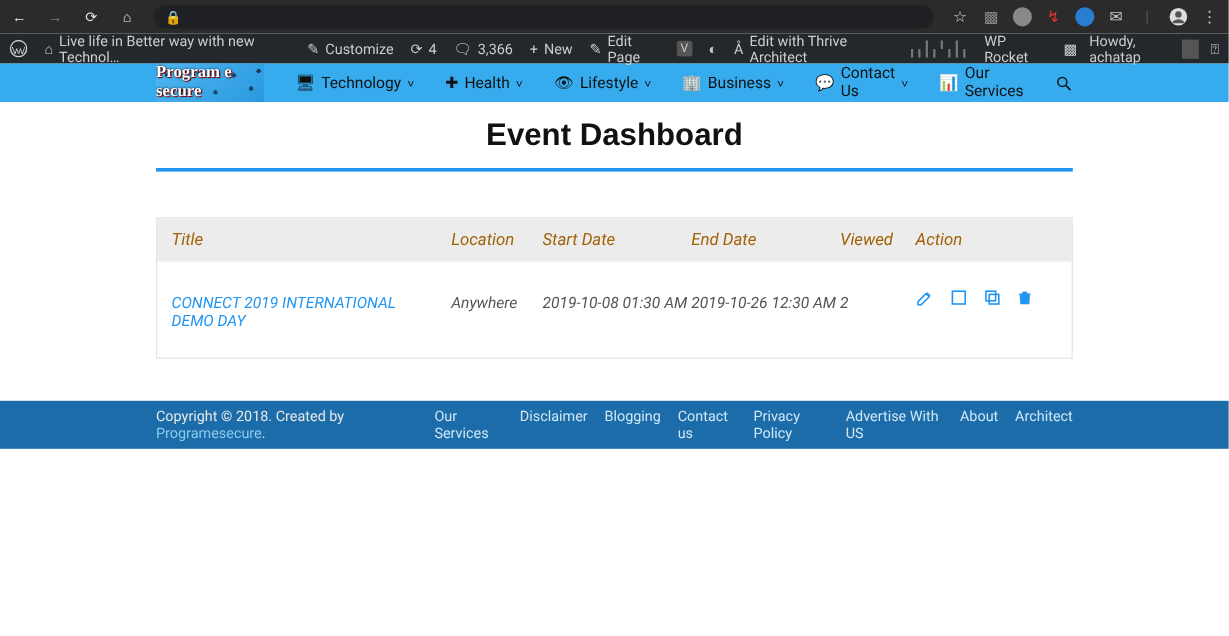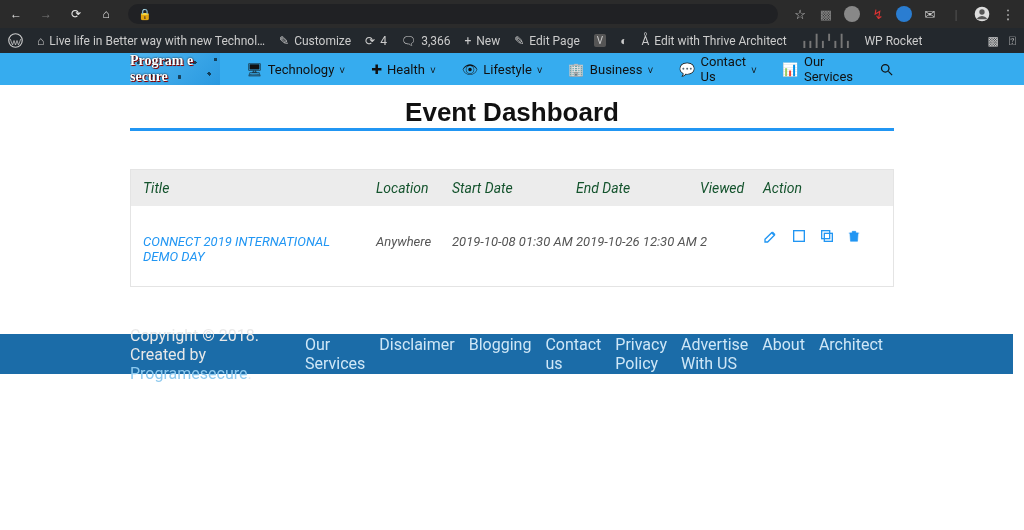--- a/index.html
+++ b/index.html
@@ -108,64 +108,65 @@
   
   .main-wrap {
     padding: 12px 130px 20px 130px;
   }
   .page-title {
     text-align:center;
     font-size: 26px;
     font-weight: 700;
     font-family: "Segoe UI", Arial, sans-serif;
     color:#111;
+    margin-bottom: 12px;
   }
   .title-rule {
     height:3px; background:#2196f3; margin: 0 0 38px 0;
   }
 
   .ev-card {
     border:1px solid #e4e4e4;
     background:#fff;
   }
   .ev-header, .ev-row {
     display:grid;
     grid-template-columns: 233px 76px 124px 124px 63px 140px;
     align-items:flex-start;
   }
   .ev-header {
     background:#ececec;
     font-style: italic;
-    color:#14532d; font-size:14px;
+    color:#a16207; font-size:14px;
     padding: 10px 12px;
   }
   .ev-row {
     padding: 28px 12px 22px 12px;
     font-size:13px;
     color:#555;
     font-style: italic;
   }
   .ev-row .title-link a {
     color:#2196f3; text-decoration:none; font-style: italic;
   }
   .ev-row .title-link { padding-right: 18px; }
   .actions { display:flex; gap:12px; align-items:flex-start; margin-top:-6px; }
   .actions .aicon { color:#2196f3; font-size:16px; cursor:pointer; }
 
   
   .footer {
     background:#1b6ca8;
     color:#e8e8e8;
     position:absolute;
-    left:0; right:11px;
+    left:0; right:0;
     top: 334px;
     height: 40px;
     display:flex; align-items:center;
     padding: 0 130px;
-    font-size:16px;
+    font-size:12px;
   }
   .footer a { color:#cfe7f7; text-decoration:none; }
   .footer .left a { color:#8dc9ee; }
   .footer .right { margin-left:auto; display:flex; gap:14px; }
 
   svg { display:block; }
 </style>
 </head>
 <body>
 
@@ -232,20 +233,24 @@
   <span class="wp-item" style="background:#555;padding:1px 3px;border-radius:2px;font-size:10px;">V</span>
   <span class="wp-item">◐</span>
   <span class="wp-item">
     <span>Å</span>
     <span>Edit with Thrive Architect</span>
   </span>
   <span class="wp-item skyline">╻╻┃╻╹╻┃╻</span>
   <span class="wp-item">WP Rocket</span>
   <div class="wp-right">
     <span class="wp-item">▩</span>
+    <span class="wp-item">
+      <span>Howdy, achatap</span>
+      <span class="avatar-sq"></span>
+    </span>
     <span class="wp-item">⍰</span>
   </div>
 </div>
 
 <div class="site-nav">
   <div class="logo-box">
     <span class="logo-text">Program e secure</span>
   </div>
   <span class="nav-link">
     <span class="ic">🖥</span>

